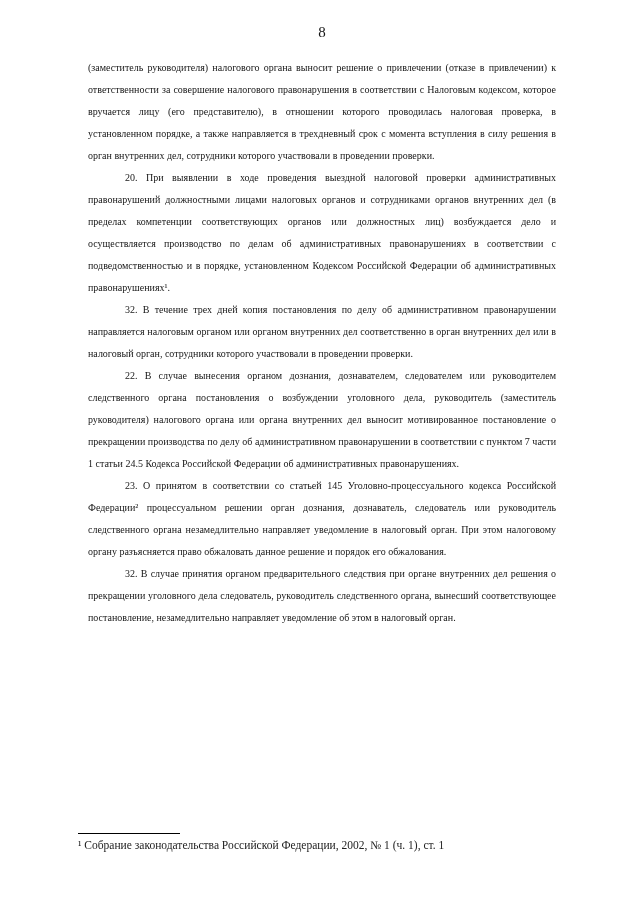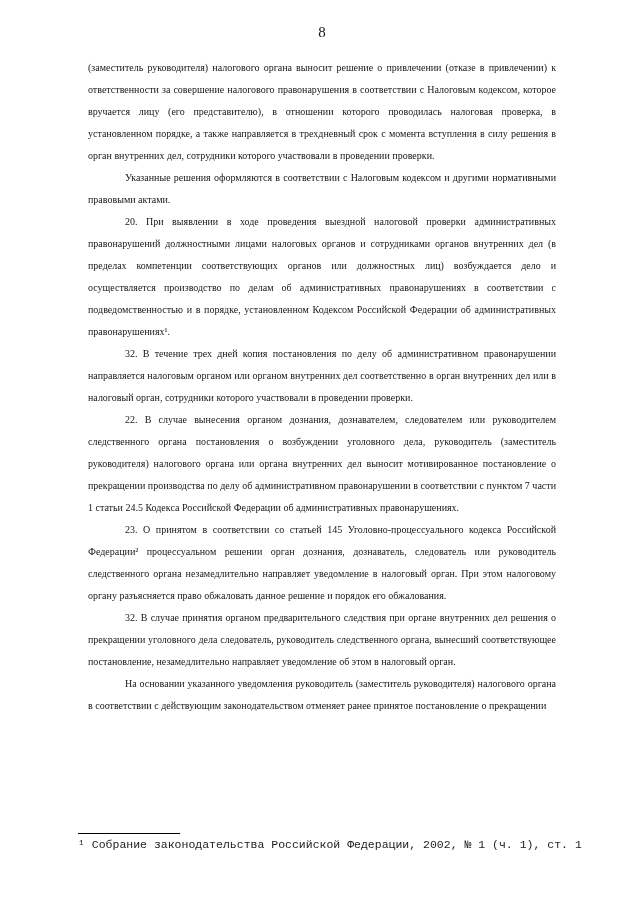--- a/index.html
+++ b/index.html
@@ -38,21 +38,21 @@
     text-indent: 37px;
   }
   .para.no-indent {
     text-indent: 0;
   }
   .footnotes {
     position: absolute;
     left: 78px;
     top: 833px;
     width: 480px;
-    font-family: Liberation Mono, monospace;
+    font-family: Liberation Serif, serif;
     font-size: 11.5px;
     line-height: 14px;
     color: #222222;
   }
   .footnote-rule {
     width: 102px;
     height: 1px;
     background: #000000;
     margin: 0 0 4px 0;
   }
@@ -63,27 +63,25 @@
 </style>
 </head>
 <body>
 
 <div class="page">
 
   <div class="page-number">8</div>
 
   <div class="body-text">
     <p class="para no-indent">(заместитель руководителя) налогового органа выносит решение о привлечении (отказе в привлечении) к ответственности за совершение налогового правонарушения в соответствии с Налоговым кодексом, которое вручается лицу (его представителю), в отношении которого проводилась налоговая проверка, в установленном порядке, а также направляется в трехдневный срок с момента вступления в силу решения в орган внутренних дел, сотрудники которого участвовали в проведении проверки.</p>
-    <p class="para">Указанные решения оформляются в соответствии с Налоговым кодексом и другими нормативными правовыми актами.</p>
     <p class="para">20. При выявлении в ходе проведения выездной налоговой проверки административных правонарушений должностными лицами налоговых органов и сотрудниками органов внутренних дел (в пределах компетенции соответствующих органов или должностных лиц) возбуждается дело и осуществляется производство по делам об административных правонарушениях в соответствии с подведомственностью и в порядке, установленном Кодексом Российской Федерации об административных правонарушениях¹.</p>
     <p class="para">32. В течение трех дней копия постановления по делу об административном правонарушении направляется налоговым органом или органом внутренних дел соответственно в орган внутренних дел или в налоговый орган, сотрудники которого участвовали в проведении проверки.</p>
     <p class="para">22. В случае вынесения органом дознания, дознавателем, следователем или руководителем следственного органа постановления о возбуждении уголовного дела, руководитель (заместитель руководителя) налогового органа или органа внутренних дел выносит мотивированное постановление о прекращении производства по делу об административном правонарушении в соответствии с пунктом 7 части 1 статьи 24.5 Кодекса Российской Федерации об административных правонарушениях.</p>
     <p class="para">23. О принятом в соответствии со статьей 145 Уголовно-процессуального кодекса Российской Федерации² процессуальном решении орган дознания, дознаватель, следователь или руководитель следственного органа незамедлительно направляет уведомление в налоговый орган. При этом налоговому органу разъясняется право обжаловать данное решение и порядок его обжалования.</p>
     <p class="para">32. В случае принятия органом предварительного следствия при органе внутренних дел решения о прекращении уголовного дела следователь, руководитель следственного органа, вынесший соответствующее постановление, незамедлительно направляет уведомление об этом в налоговый орган.</p>
-    <p class="para">На основании указанного уведомления руководитель (заместитель руководителя) налогового органа в соответствии с действующим законодательством отменяет ранее принятое постановление о прекращении</p>
   </div>
 
   <div class="footnotes">
     <div class="footnote-rule"></div>
     <p class="footnote">¹ Собрание законодательства Российской Федерации, 2002, № 1 (ч. 1), ст. 1</p>
   </div>
 
 </div>
 
 </body></html>

